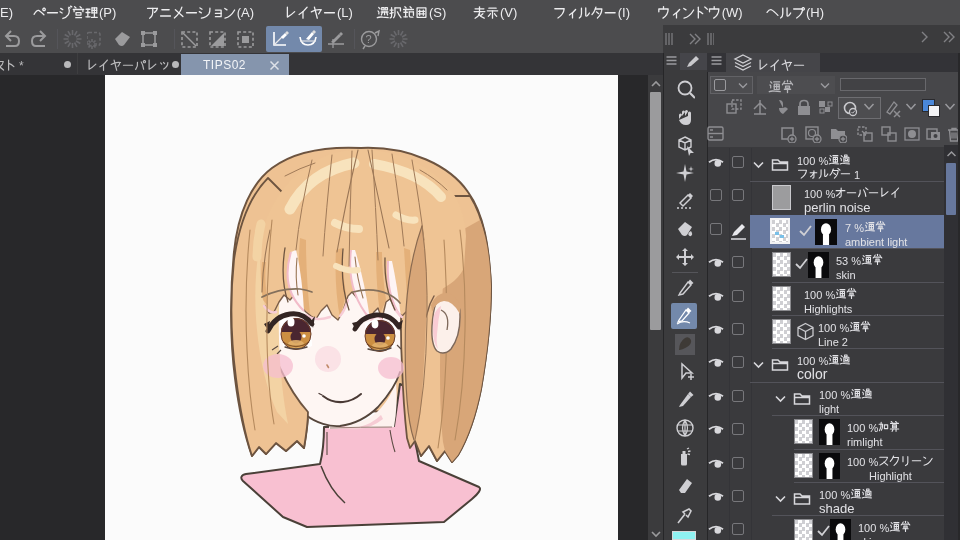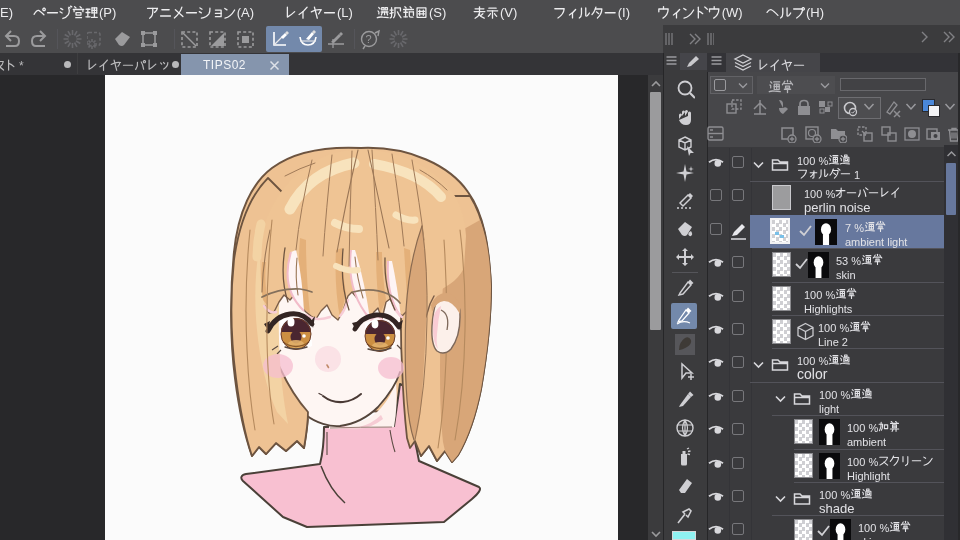--- a/index.html
+++ b/index.html
@@ -940,40 +940,40 @@
 <div class="abs" style="left:732px;top:423px;width:12px;height:12px;border:1.5px solid #77777b;border-radius:2px"></div>
 <div class="abs" style="left:794px;top:419px;width:19px;height:25px;border:1px solid #8a8a8e;background:repeating-conic-gradient(#ffffff 0% 25%, #cfcfd3 25% 50%);background-size:7px 7px"></div>
 <svg class="abs" style="left:819px;top:419px;background:#0a0a0c" width="21" height="26" viewBox="0 0 21 26">
       <ellipse cx="50%" cy="40%" rx="23%" ry="24%" fill="#fff"></ellipse>
       <rect x="36%" y="58%" width="28%" height="42%" fill="#fff"></rect>
     </svg>
 <div class="abs" style="left:847px;top:418px;white-space:nowrap"><span style="font-size:11px;color:#e2e2e6">100 %</span><svg width="22.0" height="11.0" viewBox="0 0 20 10" style="overflow:visible;vertical-align:0px" fill="none" stroke="#e2e2e6" stroke-width="1.0" stroke-linecap="round" stroke-linejoin="round">
         <use href="#g-ka" x="0"></use>
         <use href="#g-san" x="10"></use>
       </svg></div>
-<div class="abs" style="left:847px;top:432px;white-space:nowrap"><span style="font-size:11px;color:#e2e2e6">ambient</span></div>
+<div class="abs" style="left:847px;top:432px;white-space:nowrap"><span style="font-size:11px;color:#e2e2e6">rimlight</span></div>
 <div class="abs" style="left:794px;top:449px;width:159px;height:1px;background:#53535a"></div>
 <svg class="abs" style="left:708px;top:457px" width="16" height="12" viewBox="0 0 16 12">
       <path d="M1,6.2 Q8,1.2 15,6.2" fill="none" stroke="#d8d8dc" stroke-width="1.8"></path>
       <circle cx="9.8" cy="7.4" r="3.3" fill="#d8d8dc"></circle>
     </svg>
 <div class="abs" style="left:732px;top:457px;width:12px;height:12px;border:1.5px solid #77777b;border-radius:2px"></div>
 <div class="abs" style="left:794px;top:453px;width:19px;height:25px;border:1px solid #8a8a8e;background:repeating-conic-gradient(#ffffff 0% 25%, #cfcfd3 25% 50%);background-size:7px 7px"></div>
 <svg class="abs" style="left:819px;top:453px;background:#0a0a0c" width="21" height="26" viewBox="0 0 21 26">
       <ellipse cx="50%" cy="40%" rx="23%" ry="24%" fill="#fff"></ellipse>
       <rect x="36%" y="58%" width="28%" height="42%" fill="#fff"></rect>
     </svg>
 <div class="abs" style="left:847px;top:452px;white-space:nowrap"><span style="font-size:11px;color:#e2e2e6">100 %</span><svg width="55.0" height="11.0" viewBox="0 0 50 10" style="overflow:visible;vertical-align:0px" fill="none" stroke="#e2e2e6" stroke-width="1.0" stroke-linecap="round" stroke-linejoin="round">
         <use href="#g-su" x="0"></use>
         <use href="#g-ku" x="10"></use>
         <use href="#g-ri" x="20"></use>
         <use href="#g-cho" x="30"></use>
         <use href="#g-n" x="40"></use>
       </svg></div>
-<div class="abs" style="left:847px;top:466px;white-space:nowrap"><span style="font-size:11px;color:#e2e2e6">Highlight</span></div>
+<div class="abs" style="left:869px;top:466px;white-space:nowrap"><span style="font-size:11px;color:#e2e2e6">Highlight</span></div>
 <div class="abs" style="left:794px;top:482px;width:159px;height:1px;background:#53535a"></div>
 <svg class="abs" style="left:708px;top:490px" width="16" height="12" viewBox="0 0 16 12">
       <path d="M1,6.2 Q8,1.2 15,6.2" fill="none" stroke="#d8d8dc" stroke-width="1.8"></path>
       <circle cx="9.8" cy="7.4" r="3.3" fill="#d8d8dc"></circle>
     </svg>
 <div class="abs" style="left:732px;top:490px;width:12px;height:12px;border:1.5px solid #77777b;border-radius:2px"></div>
 <svg class="abs" style="left:775px;top:494px" width="11" height="10" viewBox="0 0 11 10">
       <path d="M1,2.5 L5.5,7 L10,2.5" fill="none" stroke="#d8d8dc" stroke-width="1.6"></path>
     </svg>
 <svg class="abs" style="left:793px;top:490px" width="18" height="17" viewBox="0 0 18 17">

